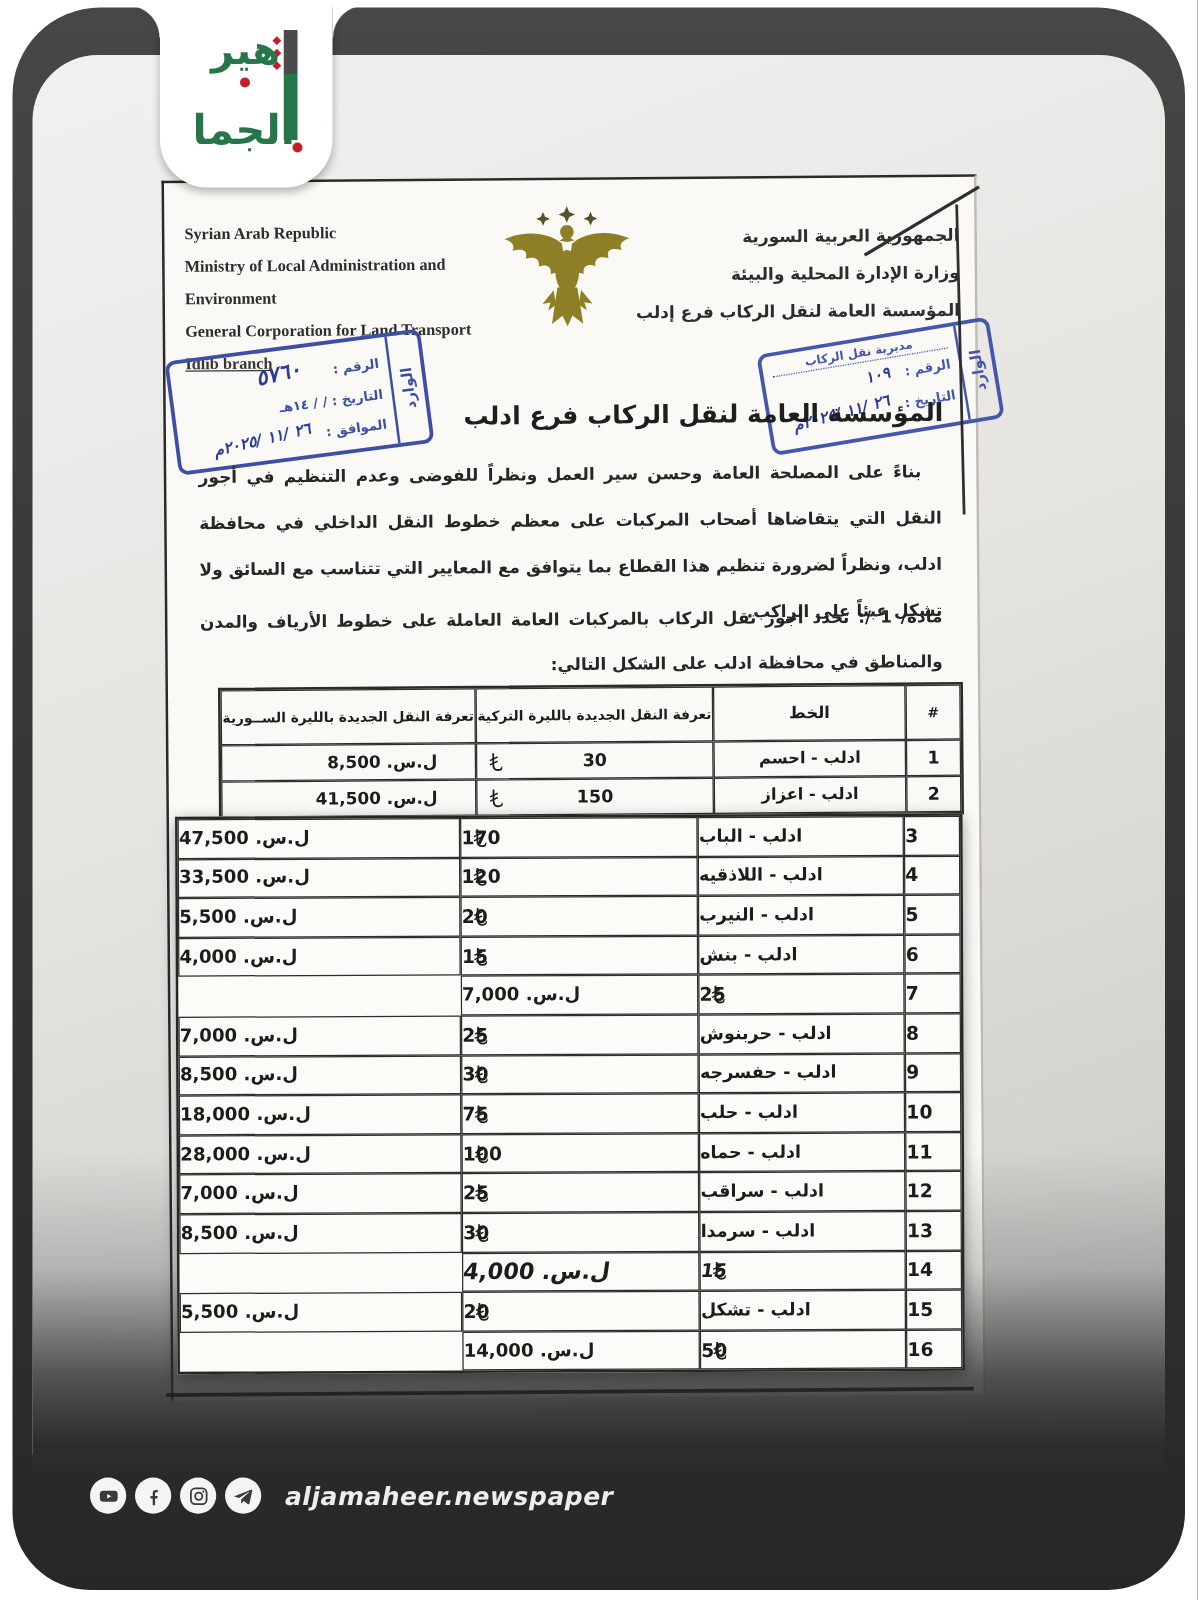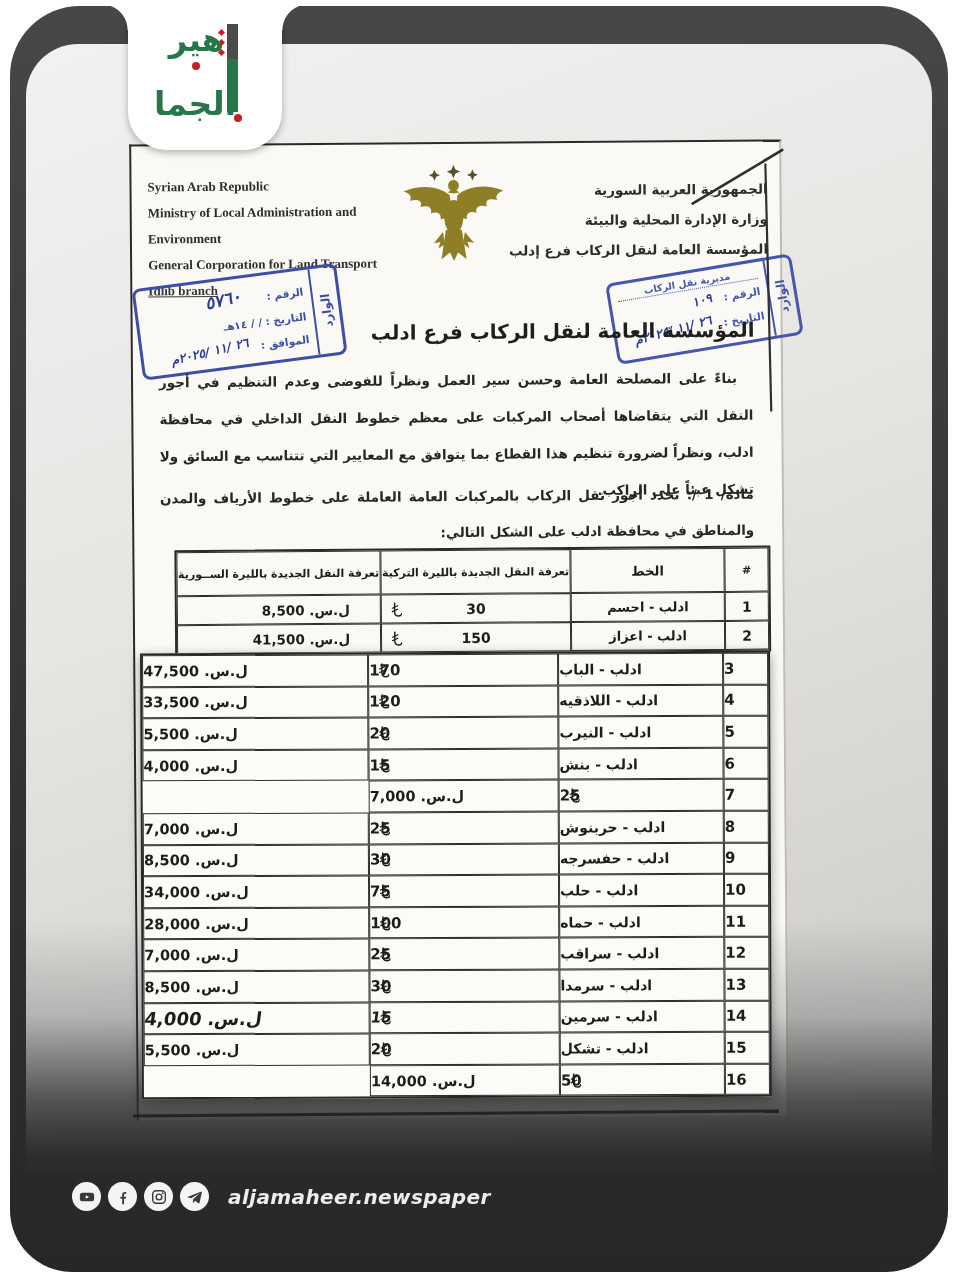--- a/index.html
+++ b/index.html
@@ -11,21 +11,21 @@
   
   .panel{position:absolute;left:26px;top:44px;width:906px;height:1120px;border-radius:52px 52px 0 0;
       background:linear-gradient(160deg,#f2f1ef 0%,#e5e4e1 45%,#d5d4d1 78%,#c6c5c2 100%);z-index:1;}
   
   .fade{position:absolute;left:26px;top:920px;width:906px;height:252px;z-index:4;pointer-events:none;
       background:linear-gradient(180deg,rgba(46,46,46,0) 0%,rgba(46,46,46,.22) 38%,rgba(45,45,45,.78) 72%,#2c2c2c 94%);}
   .paper-bottom-line{position:absolute;left:133px;top:1112px;width:646px;height:3px;background:#191919;
       transform:rotate(-0.45deg);z-index:5;opacity:.8;}
 
   
-  .badge{position:absolute;left:128px;top:0;width:154px;height:150px;background:#fff;
+  .badge{position:absolute;left:128px;top:0;width:138px;height:150px;background:#fff;
       border-radius:0 0 38px 38px;z-index:10;box-shadow:0 3px 7px rgba(0,0,0,.28);}
   .badge::before{content:"";position:absolute;left:-26px;top:0;width:26px;height:30px;
       background:radial-gradient(circle at 0% 100%,rgba(255,255,255,0) 25px,#fff 26px);}
   .badge::after{content:"";position:absolute;right:-26px;top:0;width:26px;height:30px;
       background:radial-gradient(circle at 100% 100%,rgba(255,255,255,0) 25px,#fff 26px);}
   .logo{position:absolute;left:18px;top:22px;width:98px;height:100px;}
   .logo-bar{position:absolute;right:6px;top:2px;width:11px;height:88px;
       background:linear-gradient(180deg,#4b4b4b 0%,#4b4b4b 40%,#27764a 40%,#27764a 100%);}
   .logo-stars{position:absolute;right:20px;top:8px;display:flex;flex-direction:column;gap:5px;}
   .logo-stars i{width:5px;height:5px;background:#c32026;transform:rotate(45deg);display:block;}
@@ -324,21 +324,21 @@
         <div class="tcell c-num">10</div>
         <div class="tcell c-line">ادلب - حلب</div>
         <div class="tcell c-tl">
           <span class="lira"><svg width="11" height="16" viewBox="0 0 16 22">
               <path d="M5.5 1v13.5c0 4 2.4 6 5.8 6 2.6 0 4.4-1.6 4.9-4.2" fill="none" stroke="#1e1e1e" stroke-width="2.1"></path>
               <path d="M1.5 9.5l9-4.2M1.5 14.5l9-4.2" stroke="#1e1e1e" stroke-width="1.8" fill="none"></path>
             </svg></span>
           <span class="num">75</span>
         </div>
         <div class="tcell c-syp">
-          <b>ل.س. 34,000</b>
+          <b>ل.س. 18,000</b>
         </div>
       </div>
       <div class="trow">
         <div class="tcell c-num">11</div>
         <div class="tcell c-line">ادلب - حماه</div>
         <div class="tcell c-tl">
           <span class="lira"><svg width="11" height="16" viewBox="0 0 16 22">
               <path d="M5.5 1v13.5c0 4 2.4 6 5.8 6 2.6 0 4.4-1.6 4.9-4.2" fill="none" stroke="#1e1e1e" stroke-width="2.1"></path>
               <path d="M1.5 9.5l9-4.2M1.5 14.5l9-4.2" stroke="#1e1e1e" stroke-width="1.8" fill="none"></path>
             </svg></span>
@@ -371,21 +371,20 @@
               <path d="M1.5 9.5l9-4.2M1.5 14.5l9-4.2" stroke="#1e1e1e" stroke-width="1.8" fill="none"></path>
             </svg></span>
           <span class="num">30</span>
         </div>
         <div class="tcell c-syp">
           <b>ل.س. 8,500</b>
         </div>
       </div>
       <div class="trow">
         <div class="tcell c-num">14</div>
-        <div class="tcell c-line">ادلب - سرمين</div>
         <div class="tcell c-tl corrected">
           <span class="lira"><svg width="11" height="16" viewBox="0 0 16 22">
               <path d="M5.5 1v13.5c0 4 2.4 6 5.8 6 2.6 0 4.4-1.6 4.9-4.2" fill="none" stroke="#1e1e1e" stroke-width="2.1"></path>
               <path d="M1.5 9.5l9-4.2M1.5 14.5l9-4.2" stroke="#1e1e1e" stroke-width="1.8" fill="none"></path>
             </svg></span>
           <span class="num">15</span>
         </div>
         <div class="tcell c-syp corrected">
           <b>ل.س. 4,000</b>
         </div>

